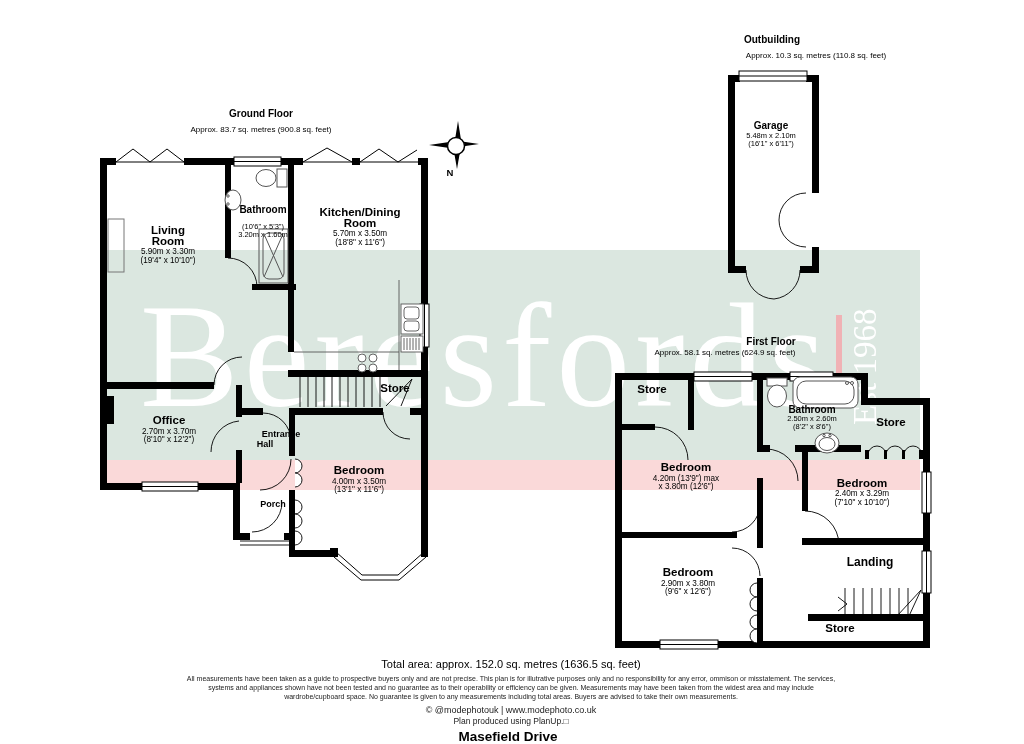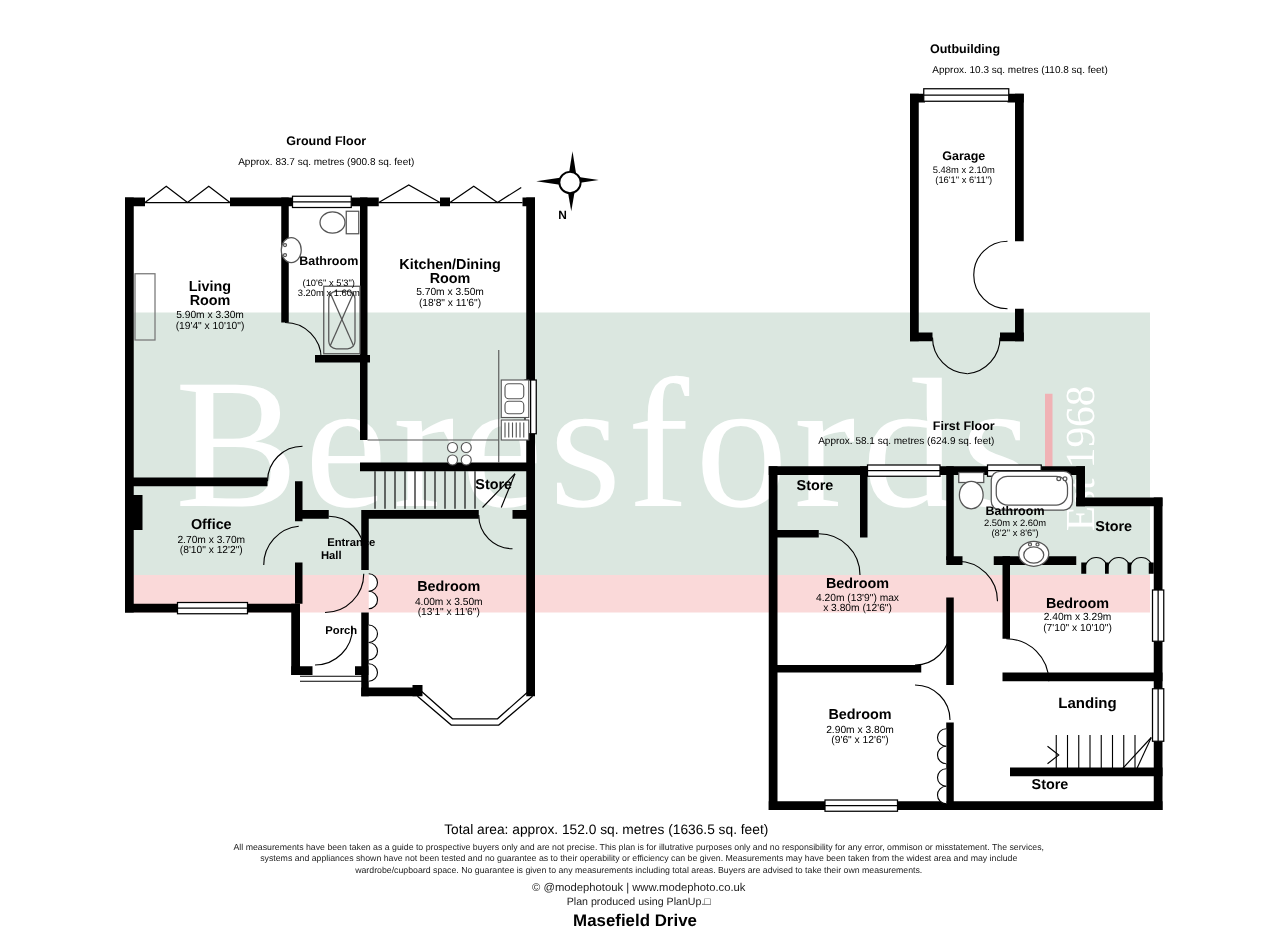--- a/index.html
+++ b/index.html
@@ -352,21 +352,21 @@
   <div class="lbl room" style="left:840px; top:622px;">Store</div>
 
   <div class="lbl title" style="left:772px; top:34px;">Outbuilding</div>
   <div class="lbl subtitle" style="left:816px; top:51px;">Approx. 10.3 sq. metres (110.8 sq. feet)</div>
   <div class="lbl room-sm" style="left:771px; top:120px;">Garage</div>
   <div class="lbl dims-sm" style="left:771px; top:131px;">5.48m x 2.10m</div>
   <div class="lbl dims-sm" style="left:771px; top:139px;">(16'1" x 6'11")</div>
 
   <div class="lbl north" style="left:450px; top:167px;">N</div>
 
-  <div class="lbl total" style="left:485px; top:658px;">Total area: approx. 152.0 sq. metres (1636.5 sq. feet)</div>
+  <div class="lbl total" style="left:511px; top:658px;">Total area: approx. 152.0 sq. metres (1636.5 sq. feet)</div>
   <div class="lbl disc" style="left:511px; top:675px;">All measurements have been taken as a guide to prospective buyers only and are not precise. This plan is for illutrative purposes only and no responsibility for any error, ommison or misstatement. The services,</div>
   <div class="lbl disc" style="left:511px; top:684px;">systems and appliances shown have not been tested and no guarantee as to their operability or efficiency can be given. Measurements may have been taken from the widest area and may include</div>
   <div class="lbl disc" style="left:511px; top:693px;">wardrobe/cupboard space. No guarantee is given to any measurements including total areas. Buyers are advised to take their own measurements.</div>
   <div class="lbl credit" style="left:511px; top:705px;">© @modephotouk | www.modephoto.co.uk</div>
   <div class="lbl soft" style="left:511px; top:716px;">Plan produced using PlanUp.□</div>
   <div class="lbl addr" style="left:508px; top:729px;">Masefield Drive</div>
 
 </div>
 
 </body></html>

